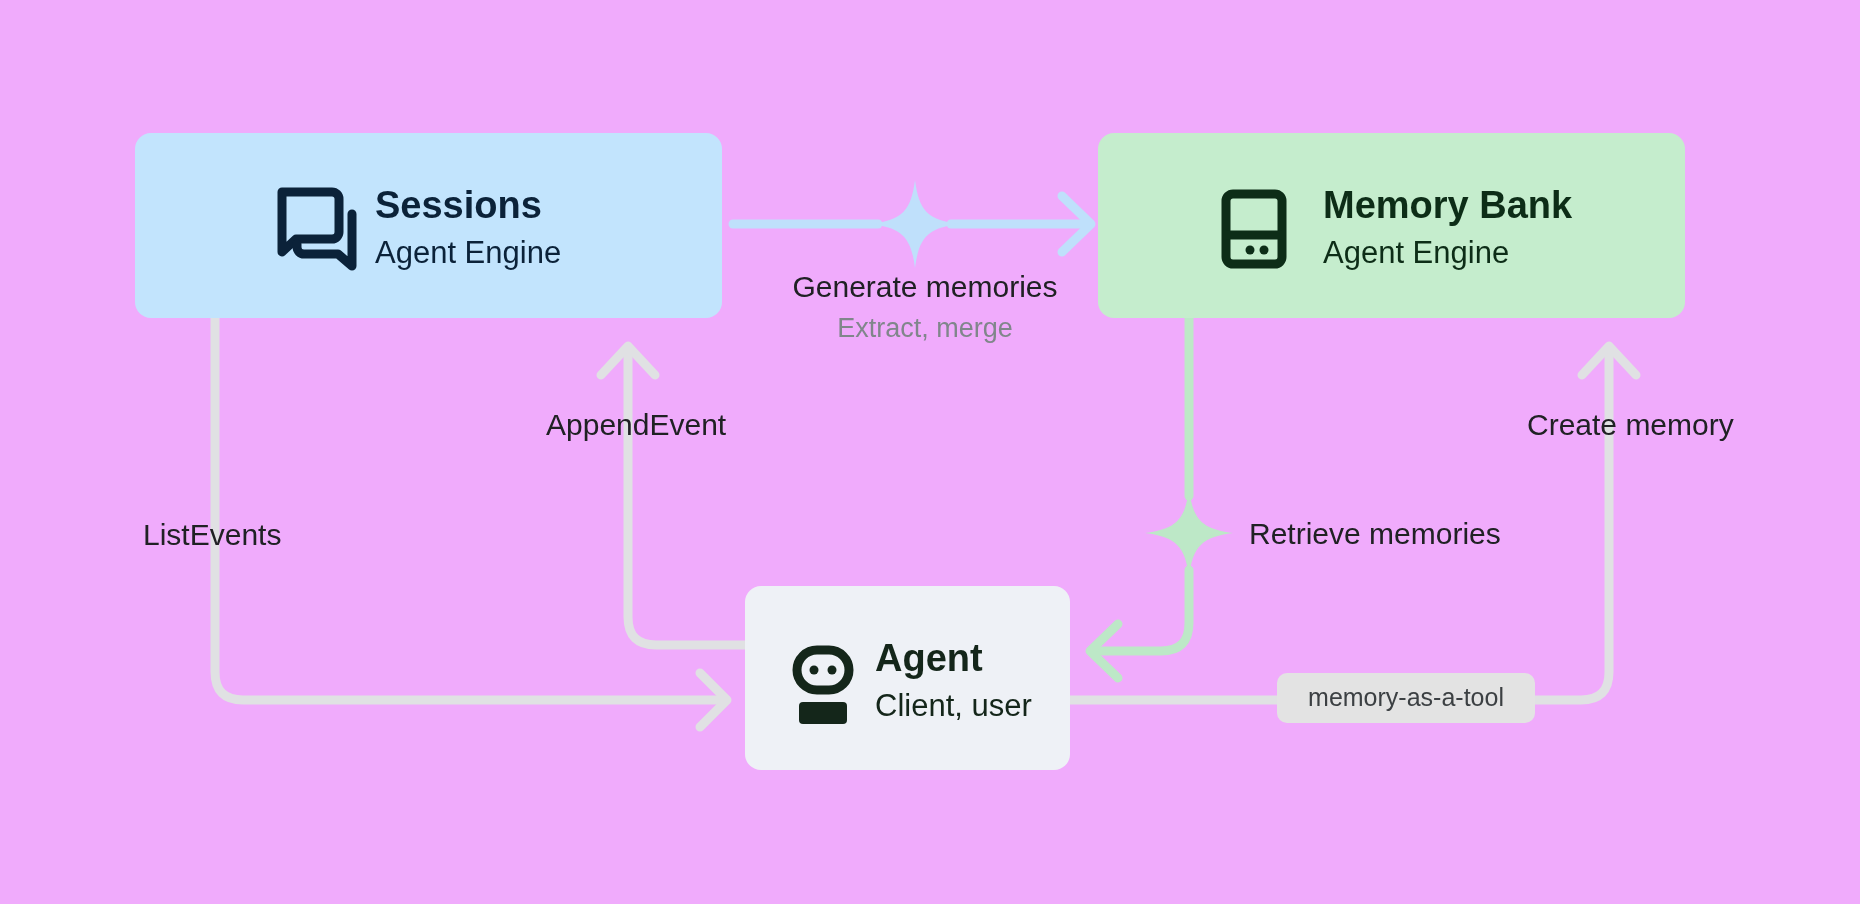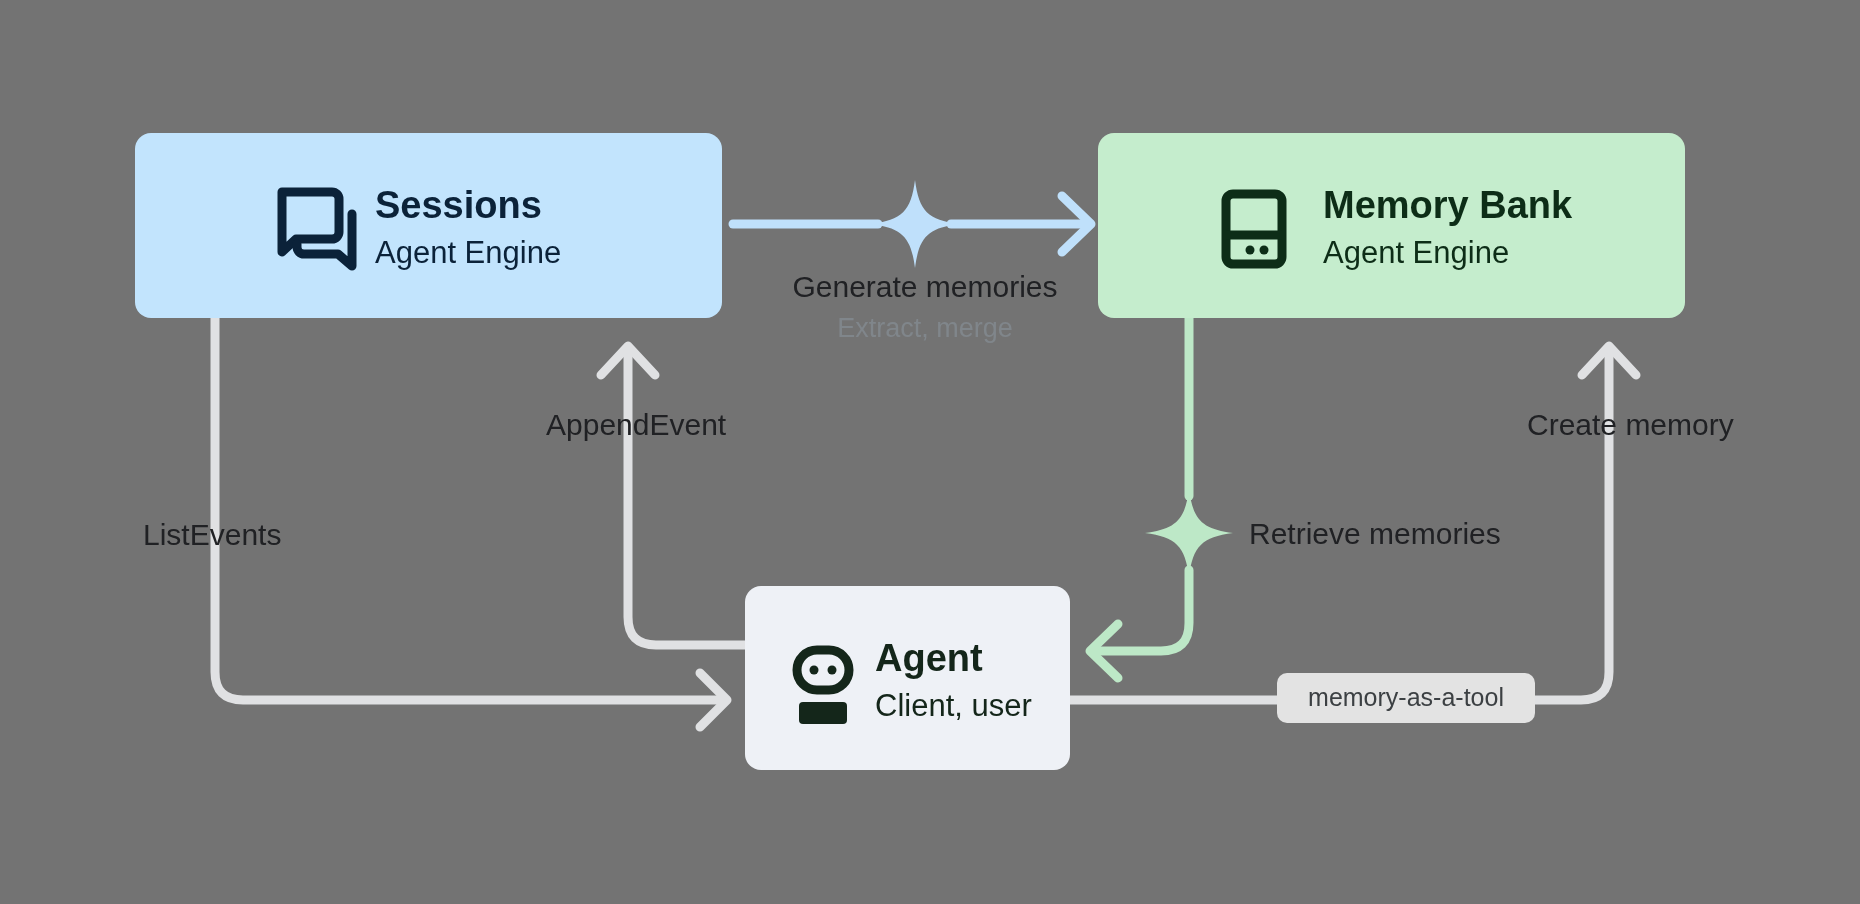--- a/index.html
+++ b/index.html
@@ -11,21 +11,21 @@
   body {
     width: 1860px;
     height: 904px;
     font-family: "Liberation Sans", sans-serif;
     overflow: hidden;
   }
   #diagram-root {
     position: relative;
     width: 1860px;
     height: 904px;
-    background: #737373;
+    background: #f0abfc;
   }
   svg.canvas {
     position: absolute;
     top: 0; left: 0;
     width: 1860px;
     height: 904px;
     display: block;
   }
   .node-title {
     font-family: "Liberation Sans", sans-serif;

